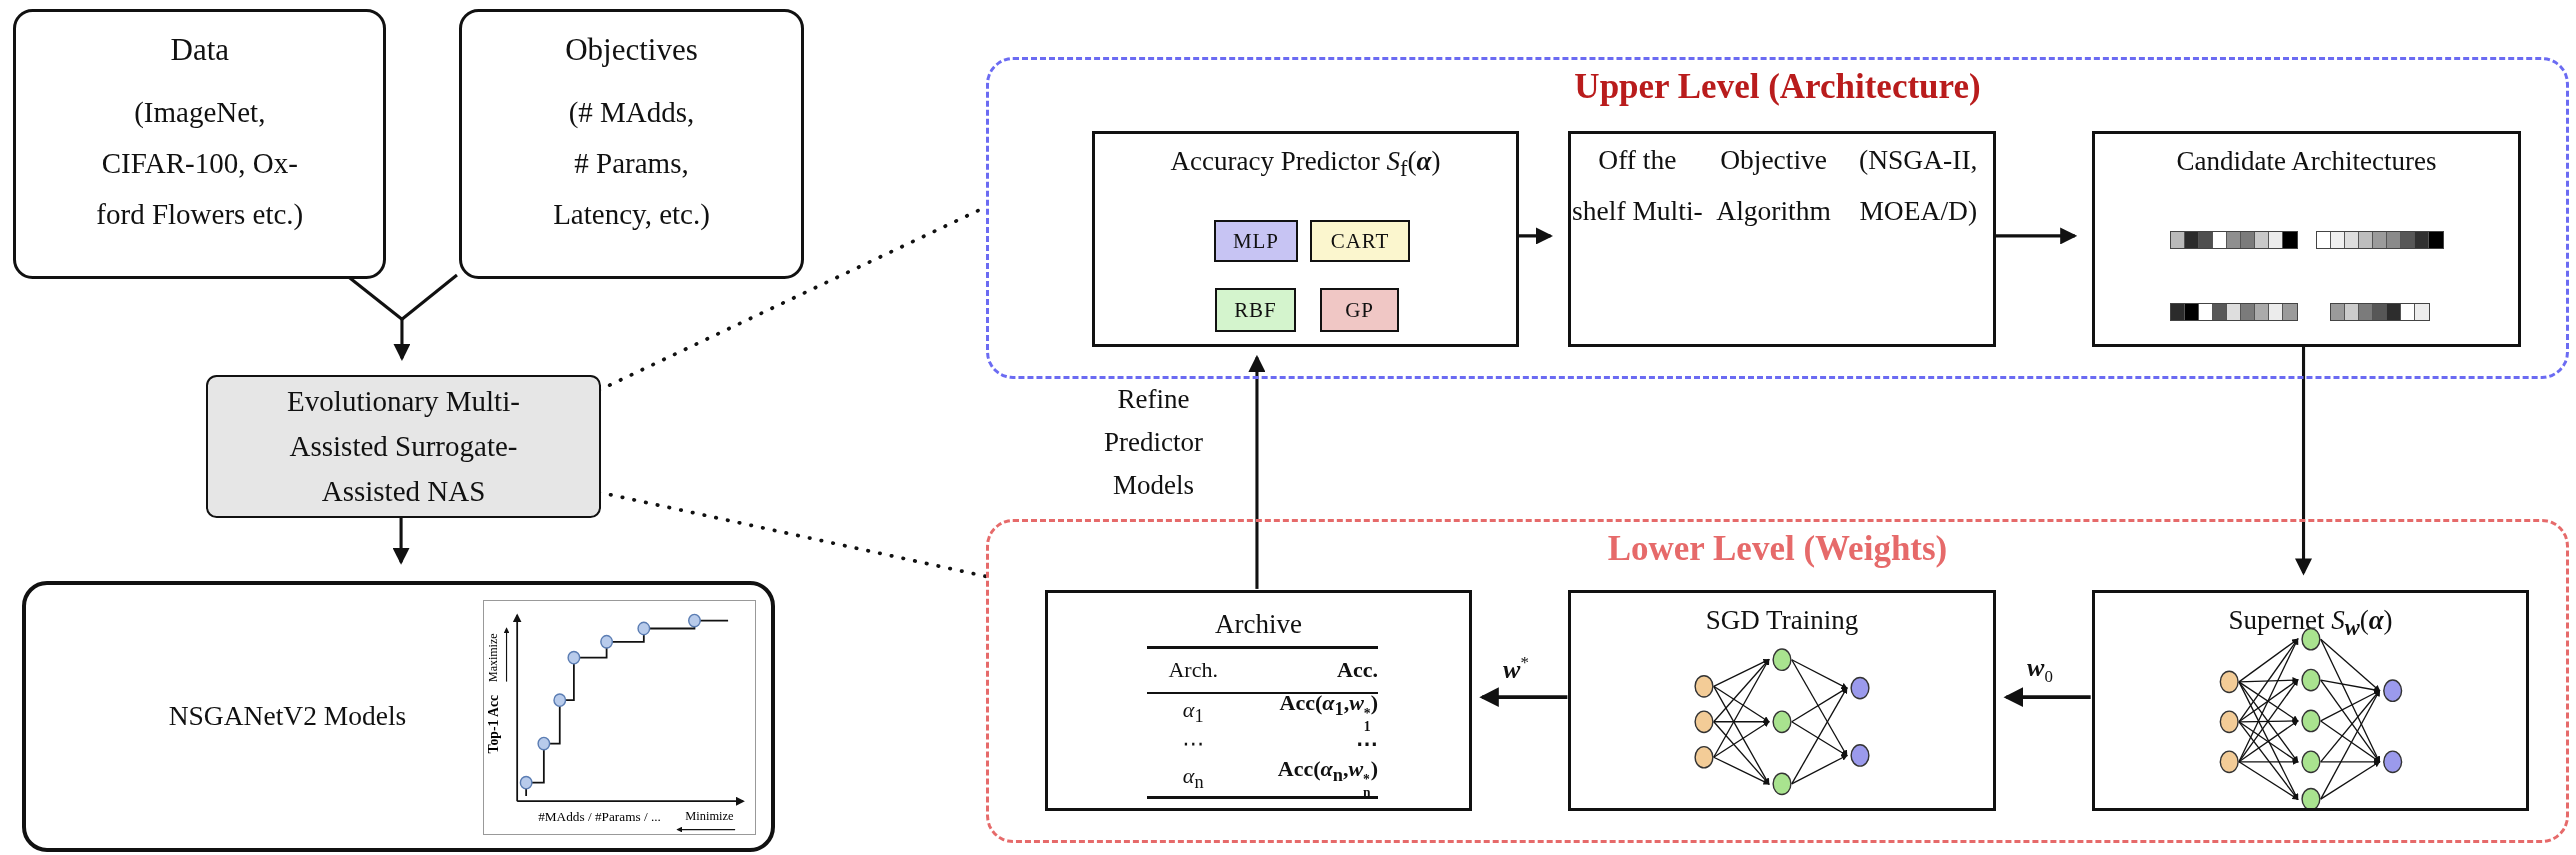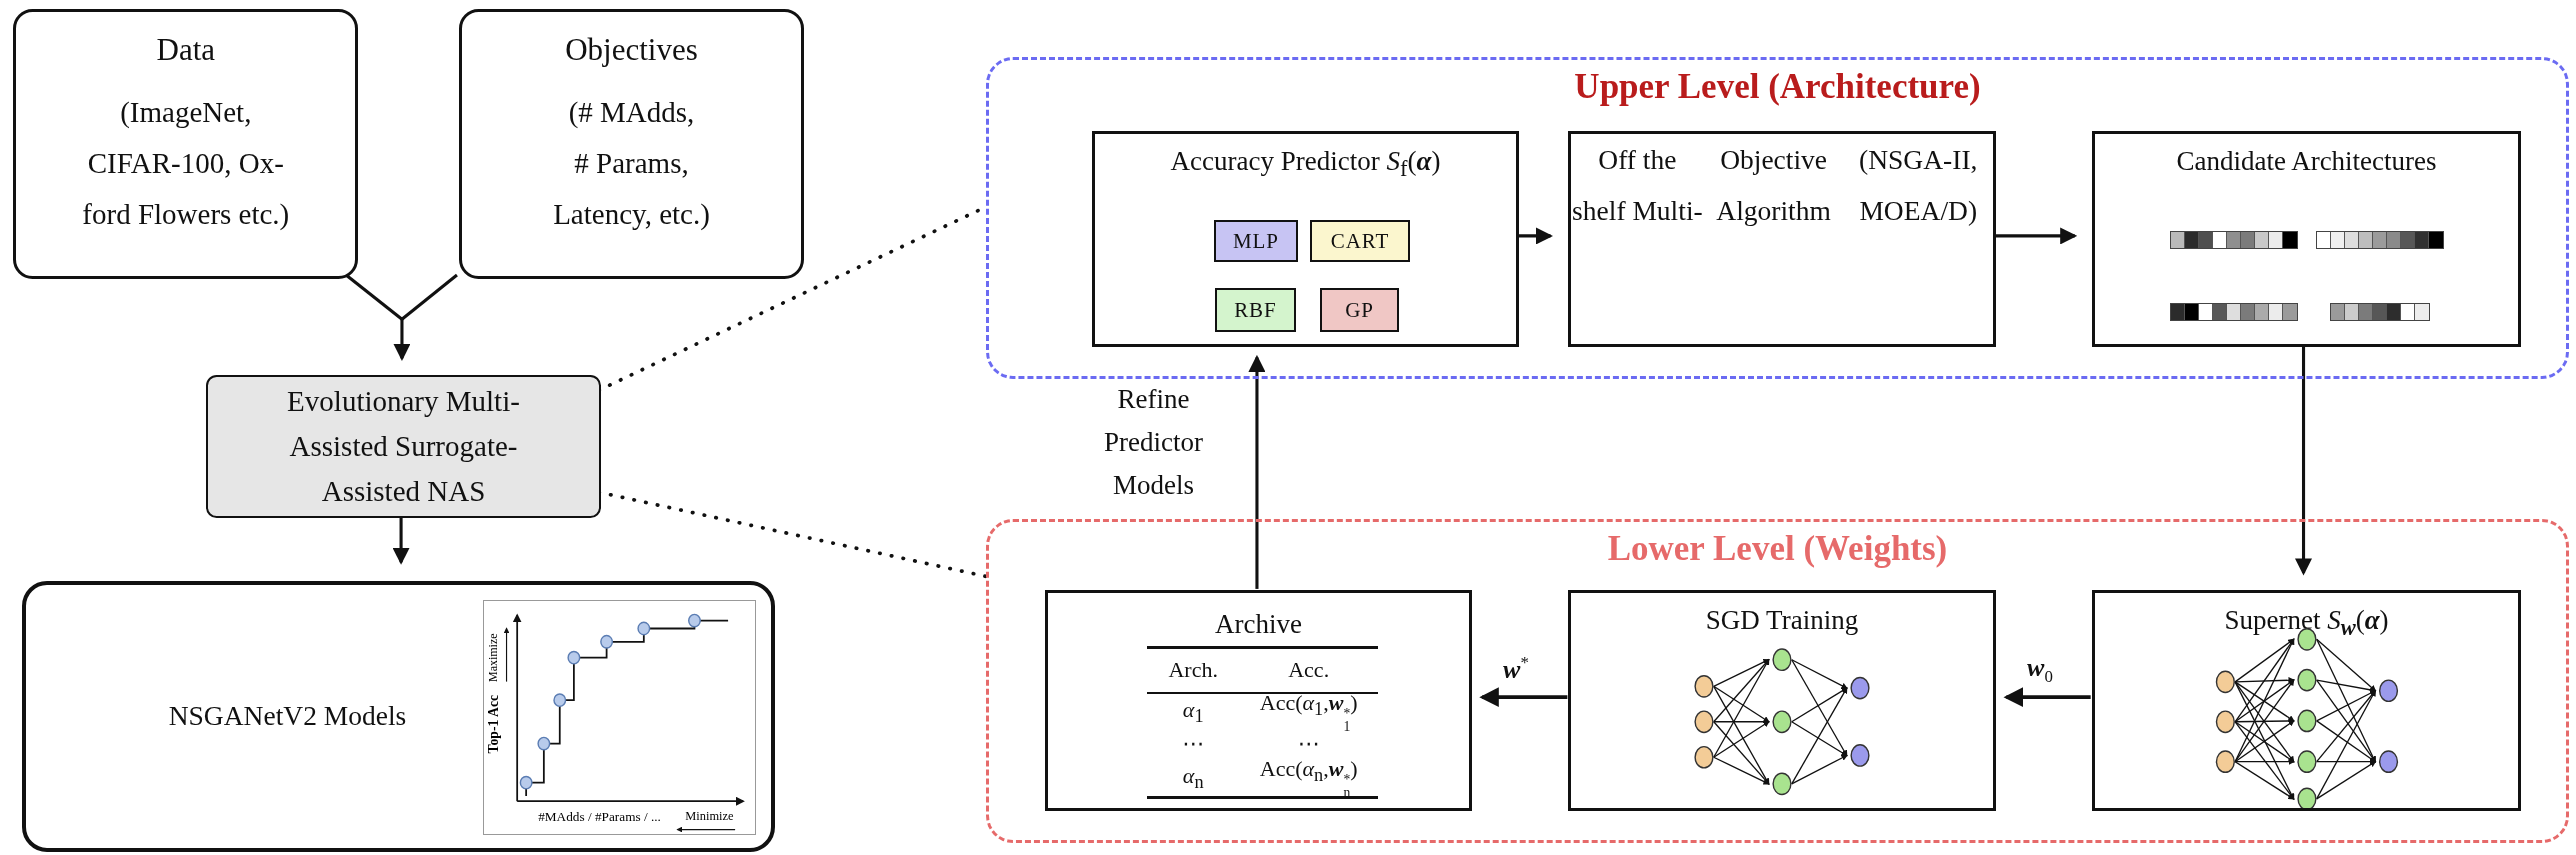--- a/index.html
+++ b/index.html
@@ -2,21 +2,21 @@
 <html style="font-size:14px"><head>
 <meta charset="utf-8">
 <style>
   html,body{margin:0;padding:0;background:#fff;}
   .canvas{position:relative;width:2576px;height:855px;background:#ffffff;overflow:hidden;
           font-family:"Liberation Serif","DejaVu Serif",serif;color:#111;}
   svg{display:block;}
 
   
   .round-box{position:absolute;border:3.1px solid #111;border-radius:19.5px;background:#fff;}
-  #data-box{left:13.3px;top:9px;width:339px;height:264px;}
+  #data-box{left:13.3px;top:9px;width:339px;height:264px;padding-left:28px;}
   #objectives-box{left:459px;top:9px;width:339px;height:264px;}
   .tl-title{position:absolute;top:19.5px;left:0;right:0;text-align:center;font-size:31px;}
   .tl-body{position:absolute;top:75px;left:0;right:0;text-align:center;font-size:29px;line-height:51px;}
 
   #emo-box{position:absolute;left:206px;top:375px;width:391px;height:139px;background:#e6e6e6;
            border:2.8px solid #111;border-radius:10.6px;display:flex;flex-direction:column;
            justify-content:center;text-align:center;font-size:29px;line-height:45px;}
 
   #models-box{position:absolute;left:22px;top:581px;width:745px;height:263px;
               border:4.4px solid #111;border-radius:25px;background:#fff;}
@@ -30,21 +30,21 @@
   .dash-title{position:absolute;top:7px;left:0;right:0;text-align:center;font-weight:bold;font-size:35px;}
 
   
   .sbox{position:absolute;border:3.5px solid #111;background:#fff;}
   #accpred{left:1045px;top:131px;width:421px;height:210px;margin-left:47px;}
   #moea{left:1568px;top:131px;width:422px;height:210px;display:flex;flex-direction:row;
         justify-content:center;text-align:center;font-size:27.5px;line-height:51px;}
   #cand{left:2092px;top:131px;width:423px;height:210px;}
   #archive{left:1045px;top:590px;width:421px;height:215px;}
   #sgd{left:1568px;top:590px;width:422px;height:215px;}
-  #supernet{left:2092px;top:590px;width:423px;height:215px;}
+  #supernet{left:2092px;top:590px;width:423px;height:215px;padding-left:8px;}
   .box-title{position:absolute;top:12.4px;left:0;right:0;text-align:center;font-size:27px;}
 
   
   #badges{position:absolute;left:119px;top:86px;width:197px;height:111px;}
   .badge{position:absolute;border:2.7px solid #111;display:flex;align-items:center;justify-content:center;
          font-size:21px;letter-spacing:0.9px;}
   .badge.b0{left:0;top:0;width:80px;height:38px;}
   .badge.b1{left:96px;top:0;width:96px;height:38px;}
   .badge.b2{left:0.9px;top:68px;width:77px;height:40px;}
   .badge.b3{left:106px;top:68px;width:75px;height:40px;}
@@ -60,21 +60,21 @@
 
   
   #arch-table{position:absolute;left:99px;top:53px;width:231px;font-size:22px;}
   .a-rule{height:2.7px;background:#111;}
   .a-row{display:flex;align-items:center;}
   .a-row.h{height:43px;}
   .a-row.r0{height:35px;}
   .a-row.r1{height:30px;}
   .a-row.r2{height:37px;}
   .a-c1{width:40%;text-align:center;}
-  .a-c2{width:60%;text-align:center;}
+  .a-c2{width:60%;text-align:right;font-weight:bold;}
   .ss{display:inline-flex;flex-direction:column;align-items:flex-start;vertical-align:-0.55em;
       line-height:0.95;font-size:0.62em;font-style:normal;}
 
   
   .nn{position:absolute;left:0;top:0;width:100%;height:100%;}
 
   
   #refine{position:absolute;left:1089px;top:378px;width:129px;text-align:center;font-size:27px;line-height:43px;}
   .wlabel{position:absolute;width:80px;text-align:center;font-size:26px;}
   #wstar{left:1476px;top:653px;}

